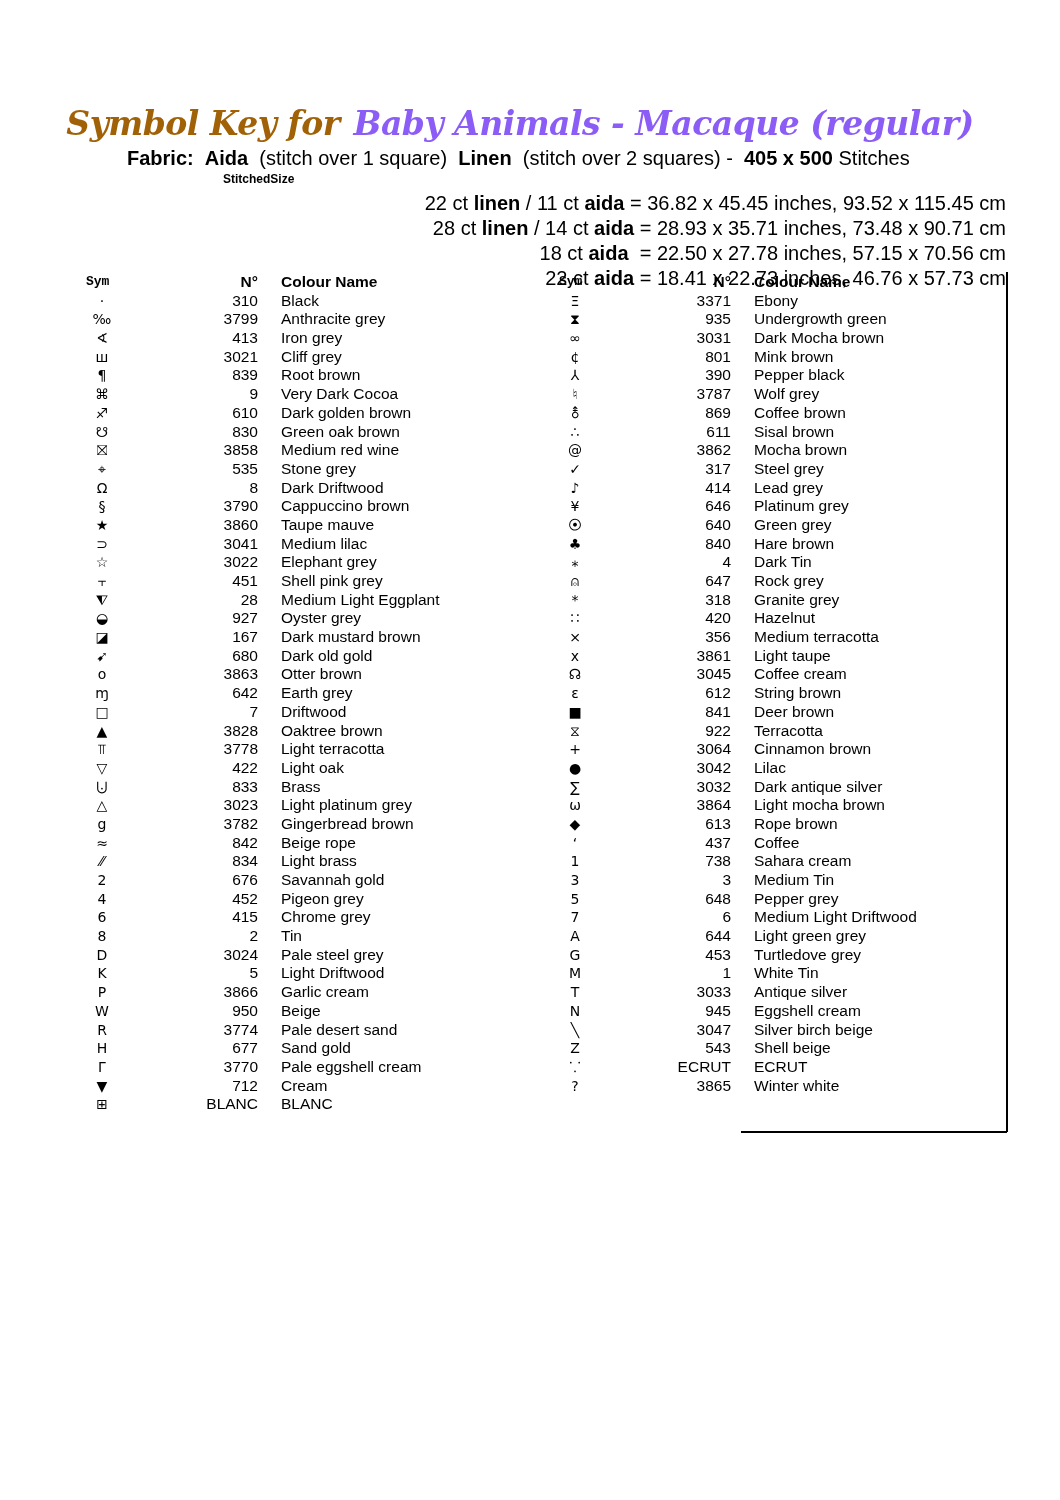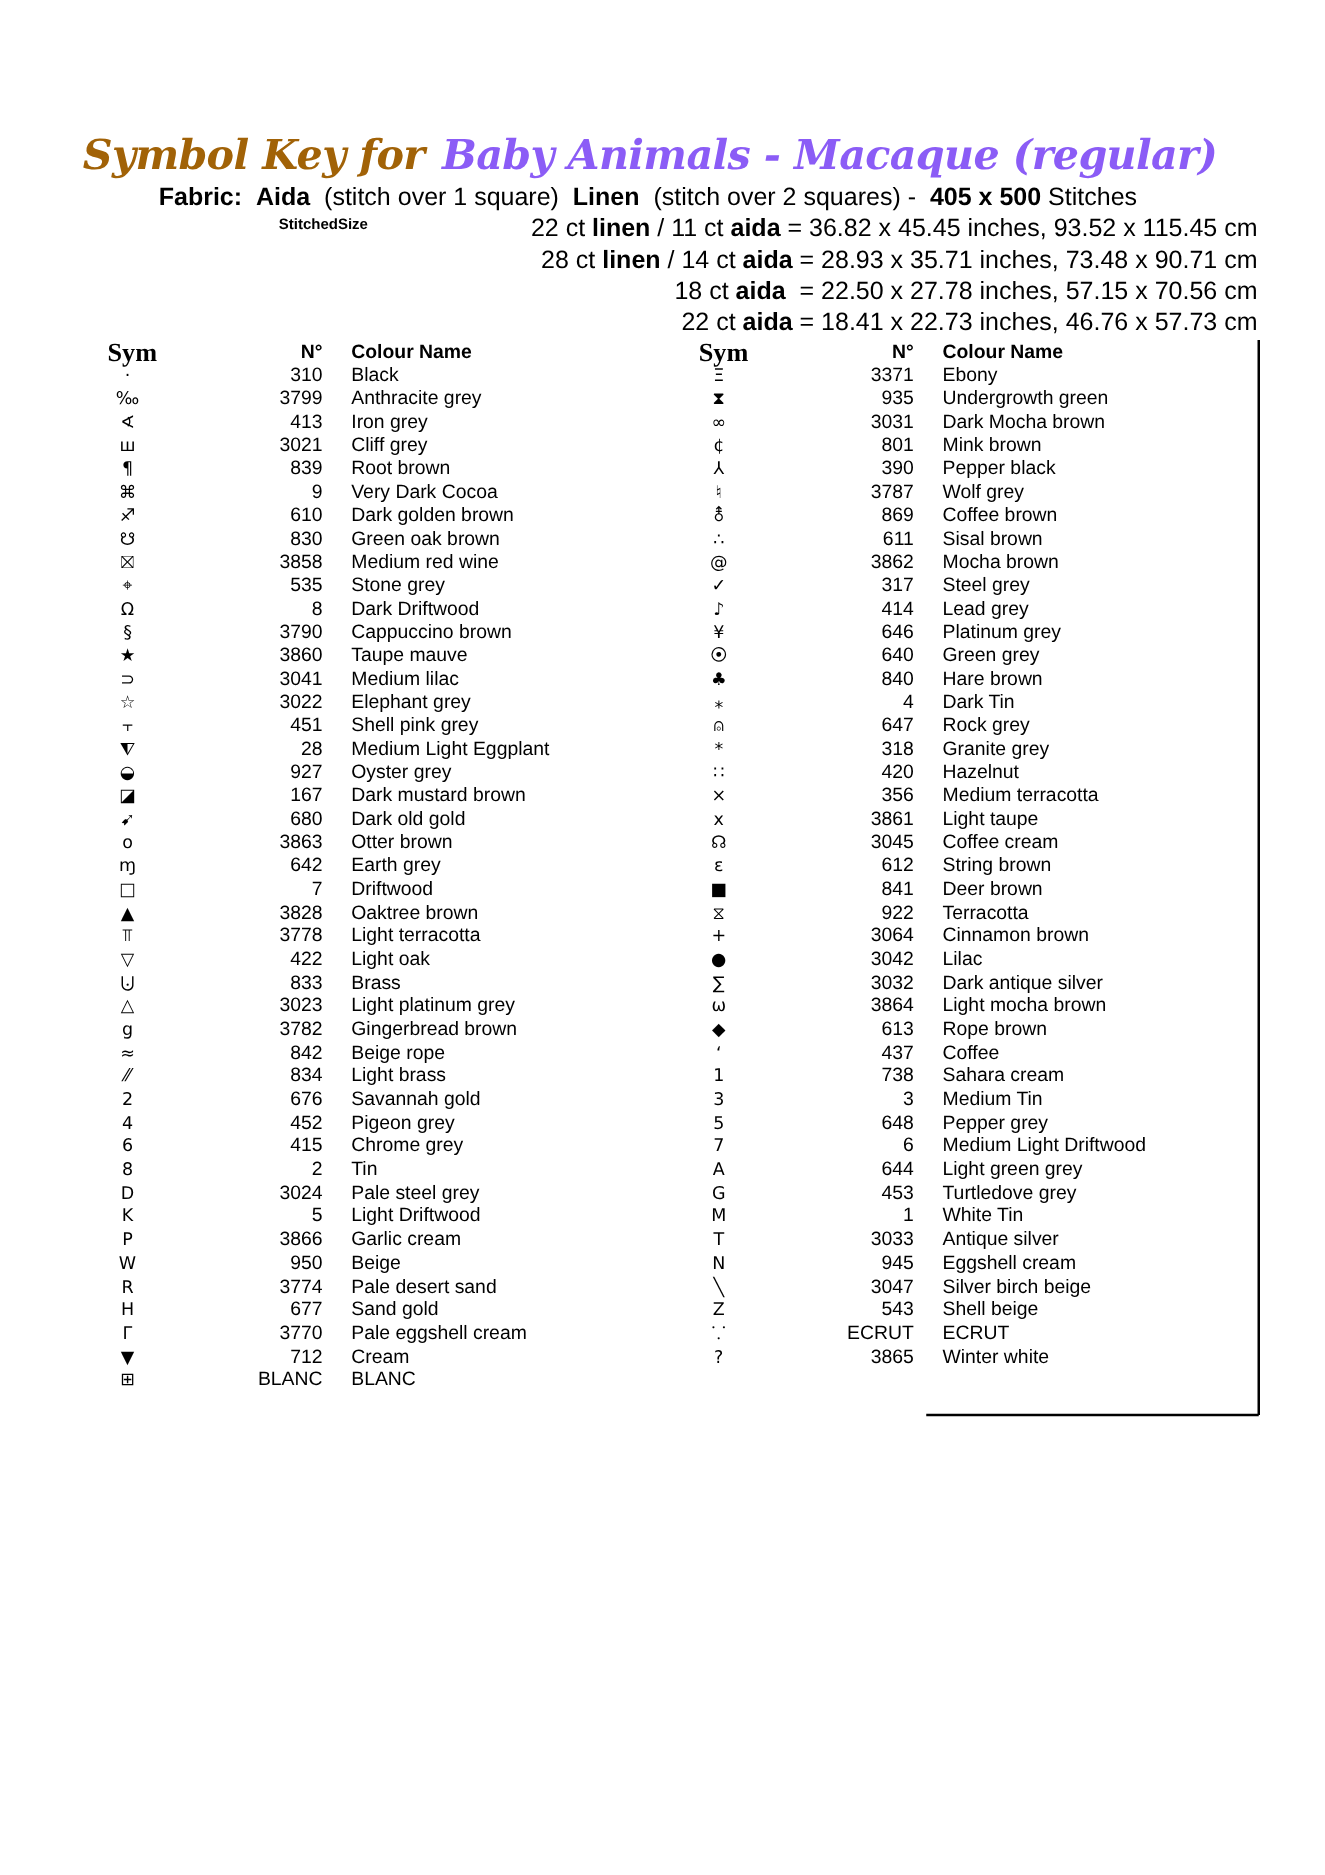--- a/index.html
+++ b/index.html
@@ -6,31 +6,31 @@
   body { width: 1060px; height: 1500px; position: relative; overflow: hidden;
          font-family: "Liberation Sans", sans-serif; color: #000; }
   .title { position: absolute; top: 104px; left: 0; width: 1040px; text-align: center;
            font-family: "DejaVu Serif", serif; font-style: italic; font-weight: bold;
            font-size: 33px; letter-spacing: -0.5px; white-space: nowrap; }
   .title .prefix { color: #a16207; }
   .title .name { color: #8b5cf6; margin-left: 14px; }
   .fabric { position: absolute; top: 147px; left: 107px; font-size: 20px; white-space: nowrap; margin-left: 20px; }
   .fabric b { font-weight: bold; }
   .size-label { position: absolute; top: 172px; left: 223px; font-size: 12px; font-weight: bold; }
-  .size-line { position: absolute; right: 54px; font-size: 20px; white-space: nowrap; text-align: right; }
+  .size-line { position: absolute; right: 54px; font-size: 20px; white-space: nowrap; text-align: right; margin-top: 20px; }
   .size-line b { font-weight: bold; }
   .col { position: absolute; top: 273px; }
   .col.left { left: 84px; }
   .col.right { left: 557px; }
   .row { height: 18.7px; line-height: 18.7px; font-size: 15.5px; position: relative; white-space: nowrap; }
   .hdr { font-weight: bold; text-decoration: underline; }
   .sym { position: absolute; left: 0; width: 36px; text-align: center; font-family: "DejaVu Sans", sans-serif; font-size: 14px; }
   .num { position: absolute; left: 100px; width: 74px; text-align: right; }
   .cname { position: absolute; left: 197px; }
-  .hdr .sym { font-family: Liberation Serif, serif; font-size: 21px; text-align: left; left: 2px; width: auto; }
+  .hdr .sym { font-family: Liberation Mono, monospace; font-size: 13px; text-align: left; left: 2px; width: auto; }
   .border-right { position: absolute; left: 1006px; top: 272px; width: 1.5px; height: 860px; background: #000; }
   .border-bottom { position: absolute; left: 741px; top: 1131px; width: 266px; height: 1.5px; background: #000; }
 </style>
 </head>
 <body>
 
 <div class="title">
   <span class="prefix">Symbol Key for</span><span class="name">Baby Animals - Macaque (regular)</span>
 </div>
 

